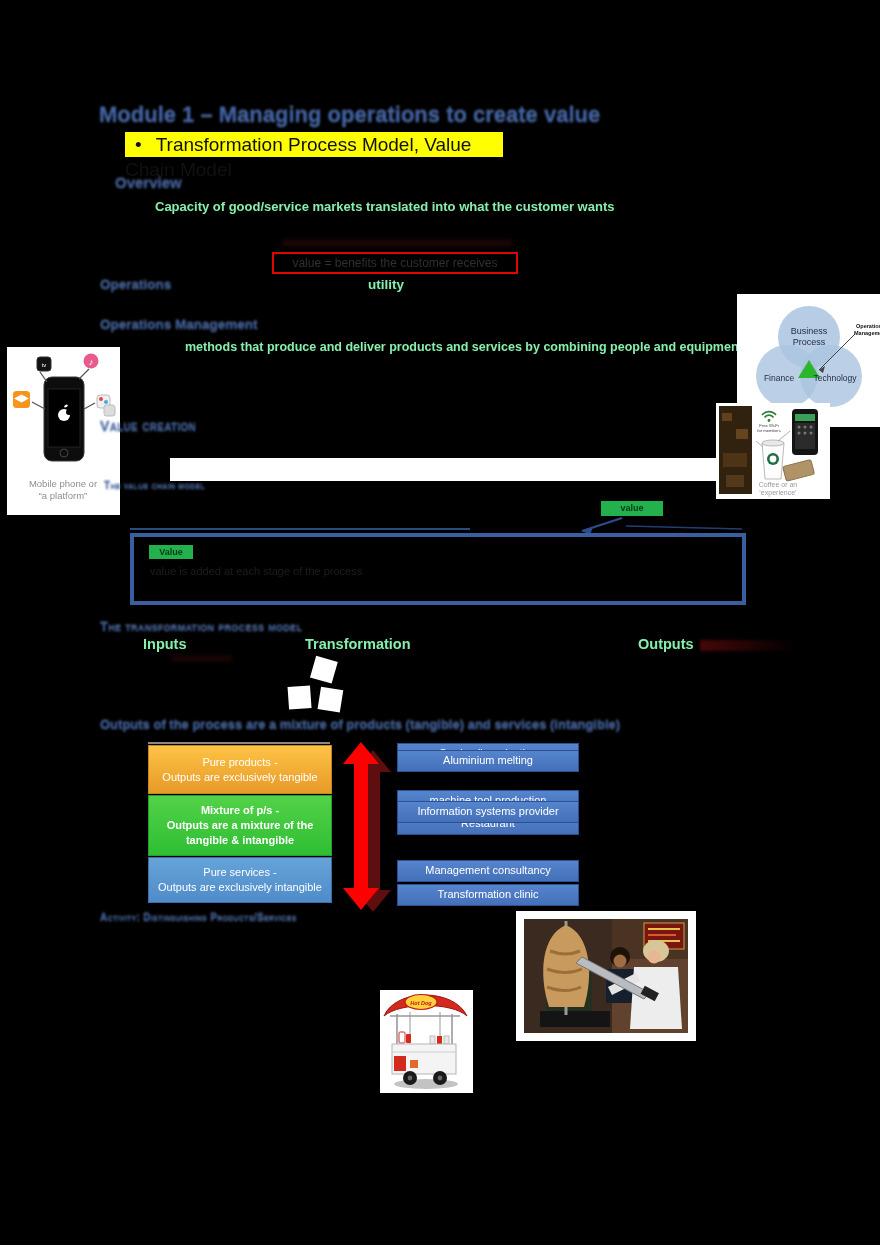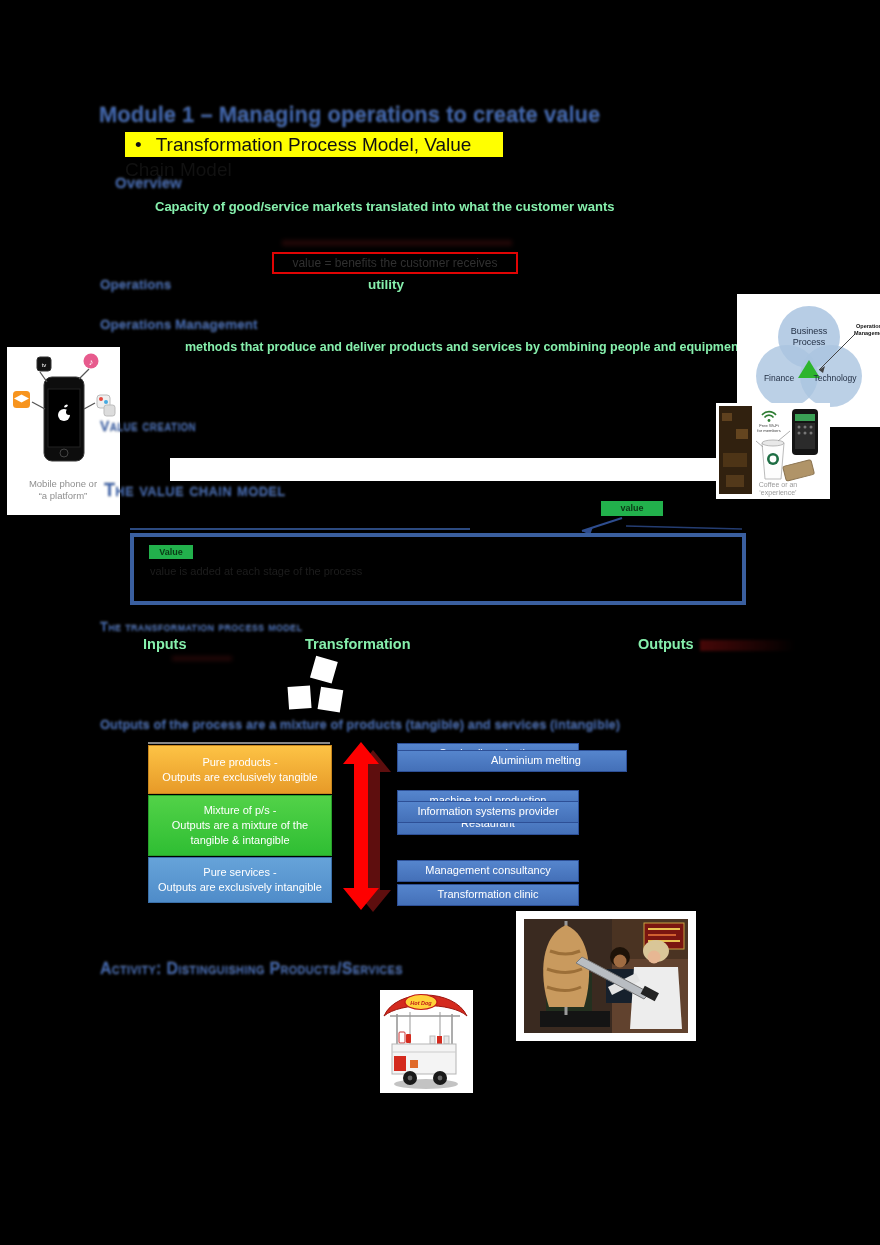--- a/index.html
+++ b/index.html
@@ -124,21 +124,21 @@
       <circle cx="57" cy="56" r="6" fill="#1e6e44"></circle>
       <circle cx="57" cy="56" r="3.4" fill="#fff"></circle>
       <rect x="68" y="60" width="29" height="15" rx="2" fill="#b09468" stroke="#8a7350" transform="rotate(-14 82 67)"></rect>
       <line x1="47" y1="44" x2="40" y2="38" stroke="#999" stroke-width="0.8"></line>
       <line x1="62" y1="38" x2="74" y2="28" stroke="#999" stroke-width="0.8"></line>
       <text x="62" y="84" font-size="7" fill="#9a9a9a" text-anchor="middle">Coffee or an</text>
       <text x="62" y="92" font-size="7" fill="#9a9a9a" text-anchor="middle">‘experience’</text>
     </svg>
   </div>
 
-  <div class="abs h-blue h-caps" style="left:104px;top:480px;font-size:18px;">The value chain model</div>
+  <div class="abs h-blue h-caps" style="left:104px;top:480px;font-size:10px;">The value chain model</div>
 
   <div class="abs" style="left:601px;top:501px;width:62px;height:15px;background:#22b14c;
        font-size:9px;line-height:15px;text-align:center;color:#0b3a16;font-weight:bold;">value</div>
   <svg class="abs" style="left:560px;top:514px;" width="190" height="22">
     <line x1="62" y1="4" x2="22" y2="17" stroke="#2e4d8f" stroke-width="2"></line>
     <polygon points="22,17 33,13 30,21" fill="#2e4d8f"></polygon>
     <line x1="66" y1="12" x2="182" y2="15" stroke="#2e4d8f" stroke-width="1.4" opacity=".8"></line>
   </svg>
 
   <div class="abs" style="left:130px;top:533px;width:608px;height:64px;border:4px solid #3a5f9f;">
@@ -171,45 +171,45 @@
 
   <div class="abs h-blue" style="left:100px;top:717px;width:610px;font-size:13px;white-space:nowrap;overflow:hidden;">Outputs of the process are a mixture of products (tangible) and services (intangible)</div>
 
   <div class="abs" style="left:148px;top:742px;width:182px;height:2px;background:#888;"></div>
   <div class="abs cell-l" style="left:148px;top:745px;width:182px;height:47px;
        background:linear-gradient(#fdc345,#e79a28);border:1px solid #c8861d;">
     <div>Pure products -</div>
     <div>Outputs are exclusively tangible</div>
   </div>
   <div class="abs cell-l" style="left:148px;top:795px;width:182px;height:59px;
-       background:linear-gradient(#52d248,#2fbe33);border:1px solid #27a02b;">
+       background:linear-gradient(#52d248,#2fbe33);border:1px solid #27a02b;font-weight:bold;">
     <div>Mixture of p/s -</div>
     <div>Outputs are a mixture of the</div>
     <div>tangible &amp; intangible</div>
   </div>
   <div class="abs cell-l" style="left:148px;top:857px;width:182px;height:44px;
        background:linear-gradient(#66a3d9,#4f8cc9);border:1px solid #3a6fa8;">
     <div>Pure services -</div>
     <div>Outputs are exclusively intangible</div>
   </div>
 
   <svg class="abs" style="left:336px;top:738px;" width="56" height="176">
     <polygon points="31,8 13,30 24,30 24,148 13,148 31,170 49,148 38,148 38,30 49,30" fill="#6e1010" opacity="0.85" transform="translate(6,4)"></polygon>
     <polygon points="25,4 7,26 18,26 18,150 7,150 25,172 43,150 32,150 32,26 43,26" fill="#fe0000"></polygon>
   </svg>
 
   <div class="abs cell-r" style="left:397px;top:743px;width:180px;height:20px;">Crude oil production</div>
-  <div class="abs cell-r" style="left:397px;top:750px;width:180px;height:20px;padding-left:48px;">Aluminium melting</div>
+  <div class="abs cell-r" style="left:397px;top:750px;width:180px;height:20px;">Aluminium melting</div>
   <div class="abs cell-r" style="left:397px;top:790px;width:180px;height:20px;">machine tool production</div>
   <div class="abs cell-r" style="left:397px;top:813px;width:180px;height:20px;">Restaurant</div>
   <div class="abs cell-r" style="left:397px;top:801px;width:180px;height:20px;">Information systems provider</div>
   <div class="abs cell-r" style="left:397px;top:860px;width:180px;height:20px;">Management consultancy</div>
   <div class="abs cell-r" style="left:397px;top:884px;width:180px;height:20px;">Transformation clinic</div>
 
-  <div class="abs h-blue h-caps" style="left:100px;top:912px;font-size:16px;margin-top:48px;">Activity: Distinguishing Products/Services</div>
+  <div class="abs h-blue h-caps" style="left:100px;top:912px;font-size:10px;">Activity: Distinguishing Products/Services</div>
 
   <div class="abs imgbox" style="left:516px;top:911px;width:180px;height:130px;padding:0;">
     <svg width="180" height="130" viewBox="0 0 180 130">
       <rect x="8" y="8" width="164" height="114" fill="#3a2a20"></rect>
       <rect x="96" y="8" width="76" height="114" fill="#61422e"></rect>
       <rect x="96" y="8" width="76" height="40" fill="#4a3322"></rect>
       <rect x="128" y="12" width="40" height="26" fill="#7a1510" stroke="#c8a040"></rect>
       <line x1="132" y1="18" x2="164" y2="18" stroke="#e8c050" stroke-width="2"></line>
       <line x1="132" y1="24" x2="160" y2="24" stroke="#d06030" stroke-width="2"></line>
       <line x1="132" y1="30" x2="164" y2="30" stroke="#e8c050" stroke-width="2"></line>

